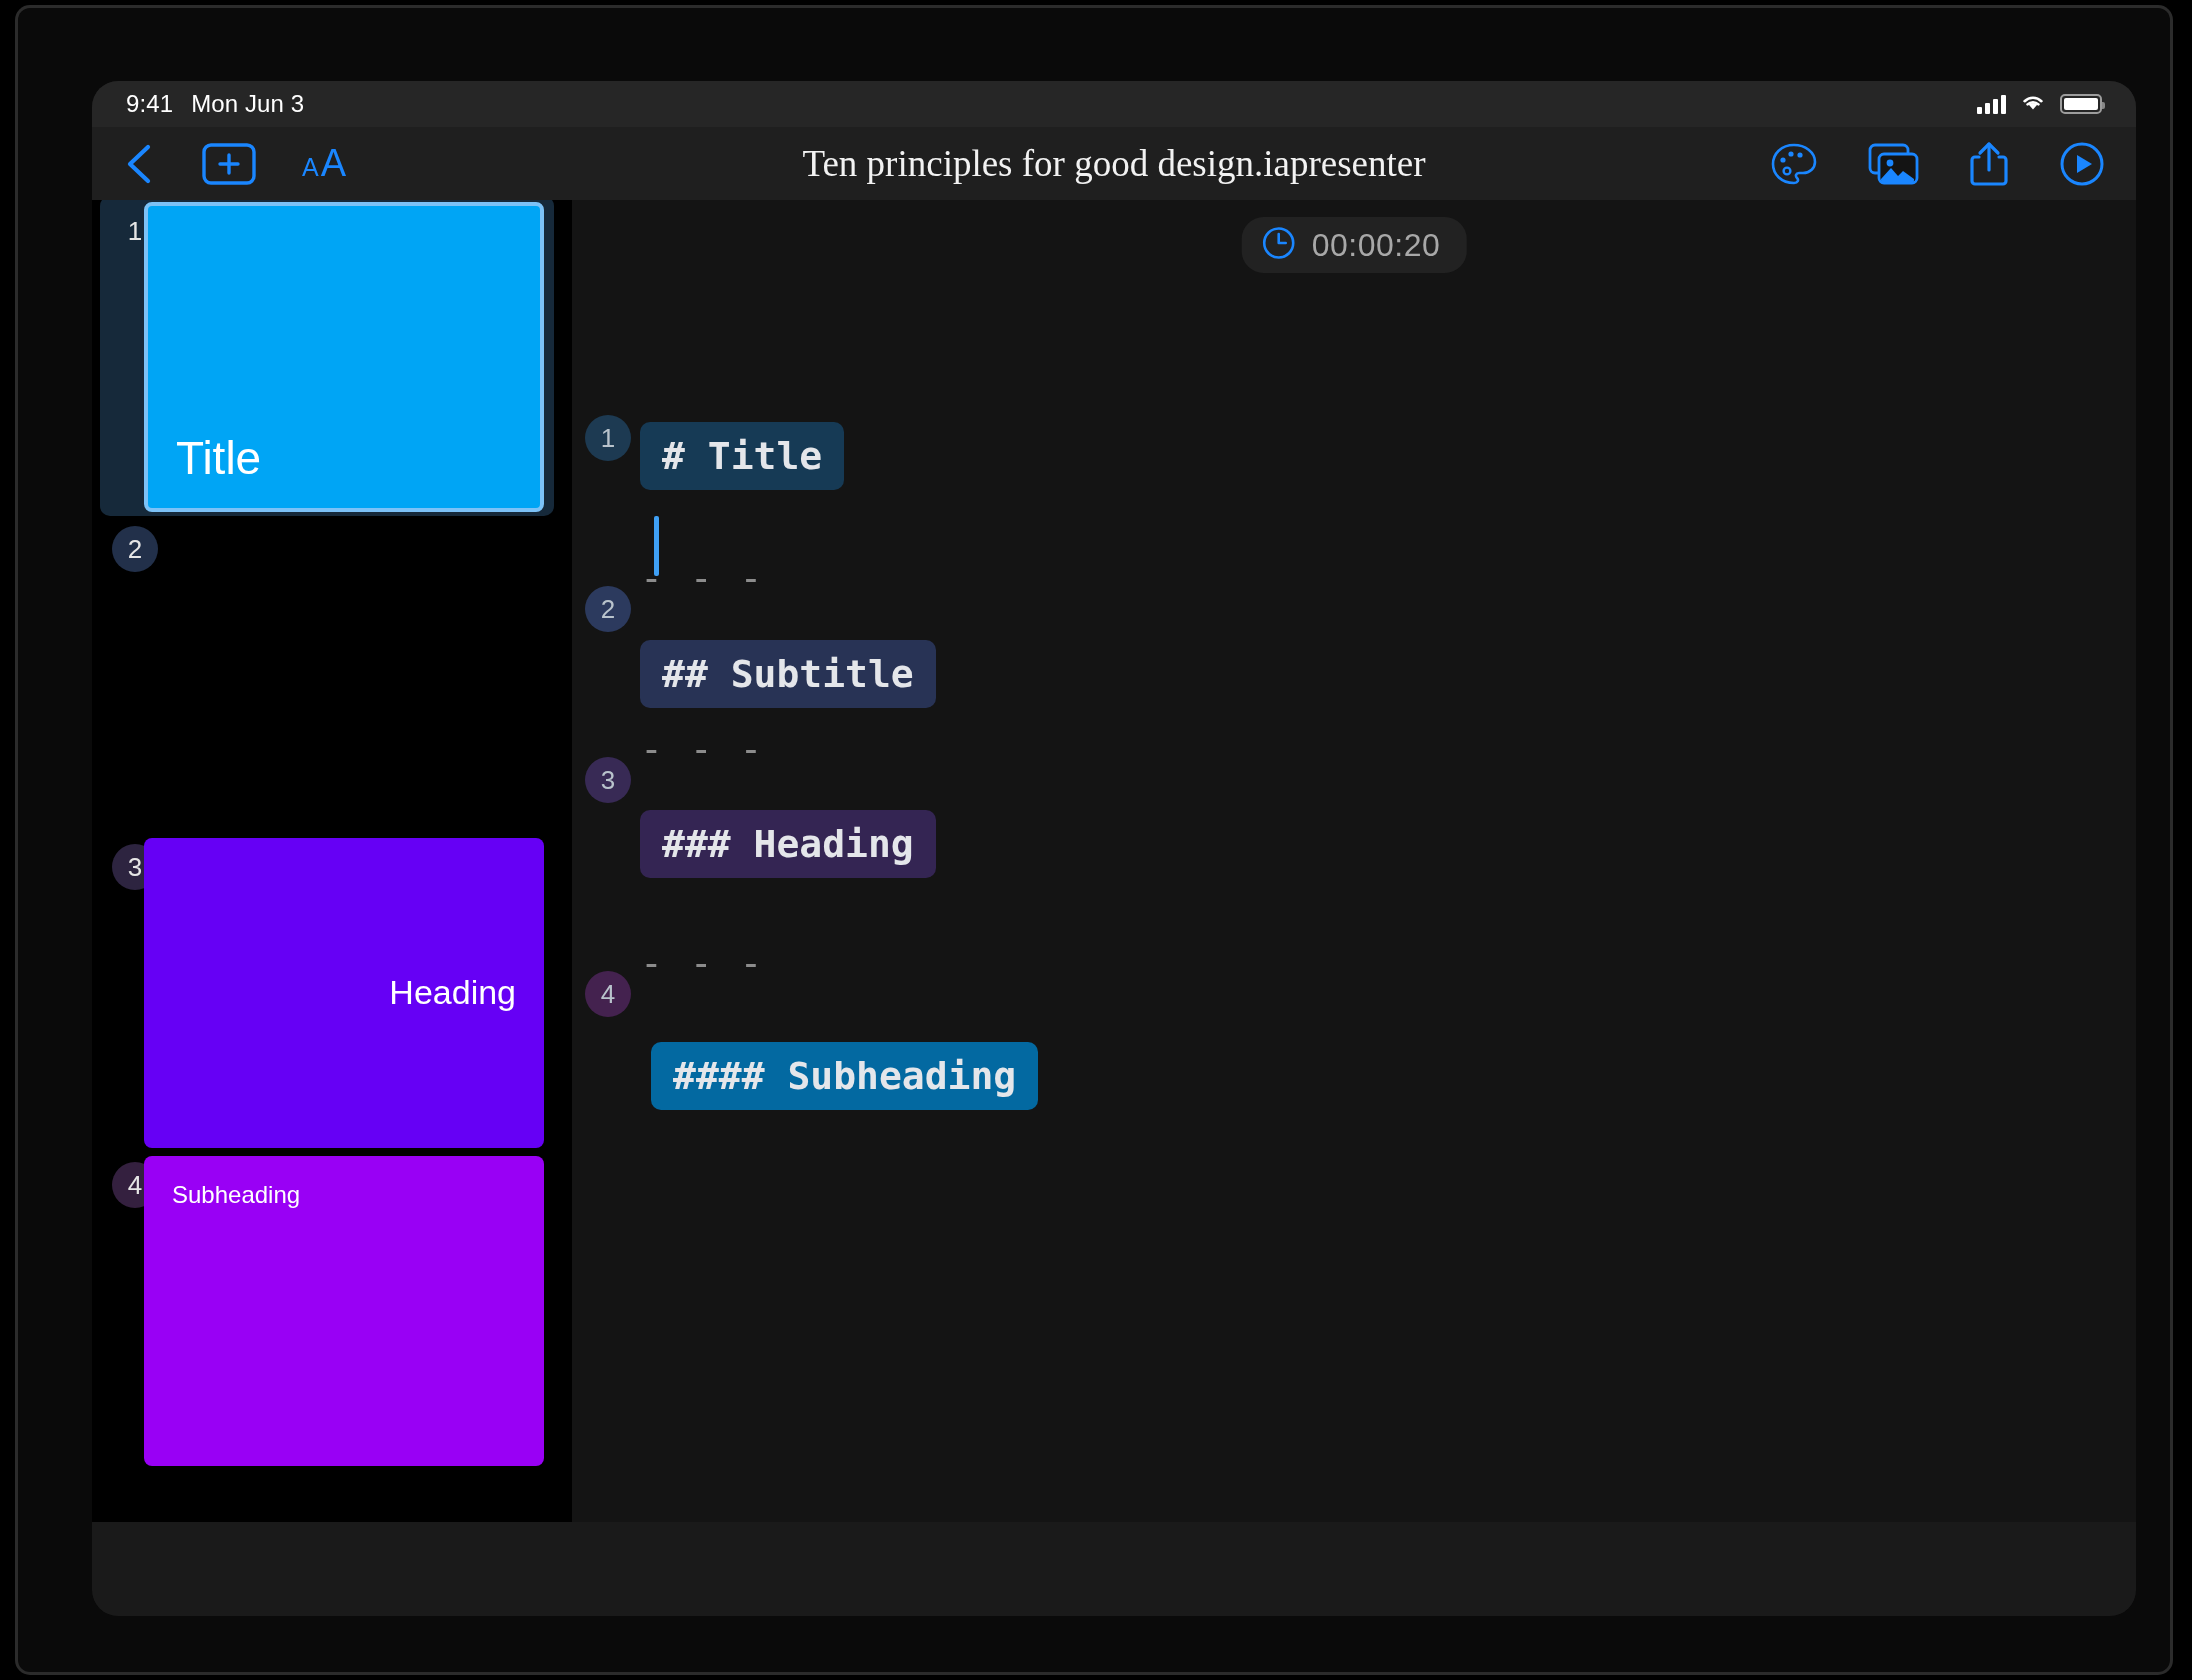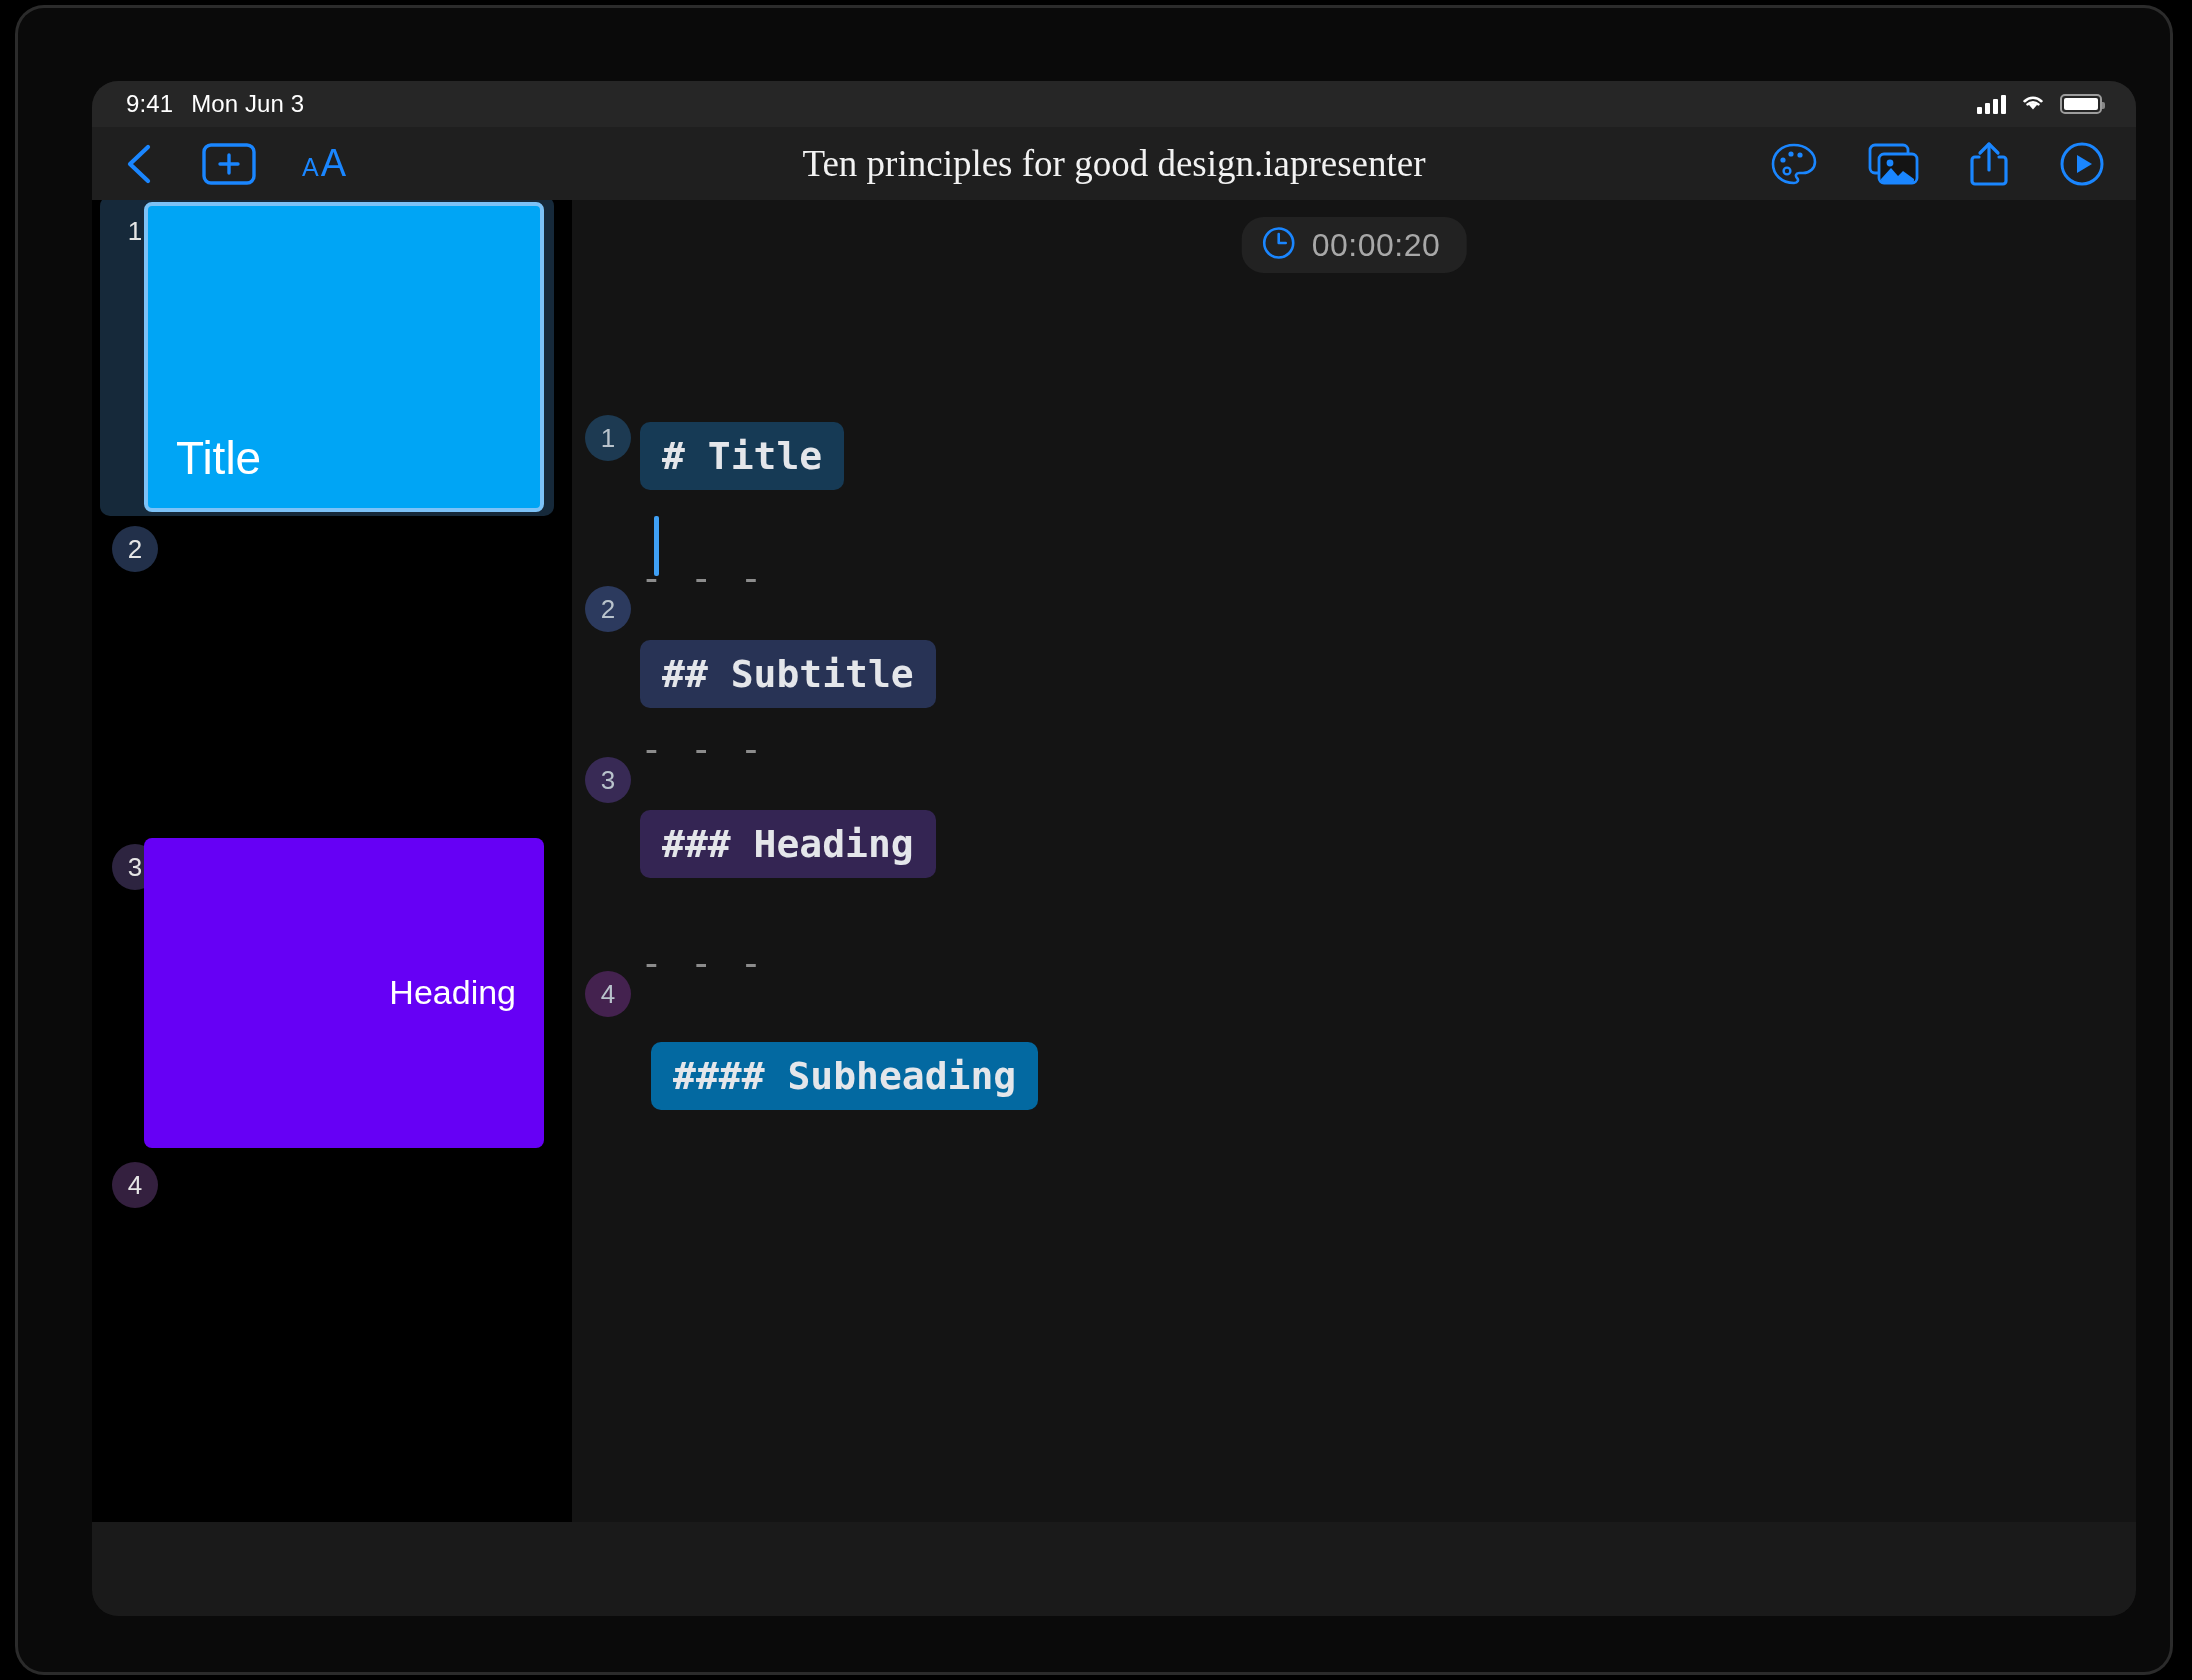--- a/index.html
+++ b/index.html
@@ -9,21 +9,21 @@
     font-family: "Liberation Sans", sans-serif;
     overflow: hidden;
   }
 
   
   #device-frame {
     position: absolute;
     left: 18px; top: 8px;
     width: 2152px; height: 1664px;
     background: #0a0a0a;
-    border-radius: 26px;
+    border-radius: 12px;
     box-shadow: 0 0 0 3px #2b2b2b;
   }
   #screen {
     position: absolute;
     left: 74px; top: 73px;
     width: 2044px; height: 1535px;
     background: #141414;
     border-radius: 26px;
     overflow: hidden;
   }
@@ -243,20 +243,23 @@
             <div class="slide-num" style="background: rgb(34, 48, 74);">2</div>
           </div>
           <div class="slide-row">
             <div class="slide-num" style="background: rgb(45, 36, 64);">3</div>
             <div class="thumb pos-cl" style="background: rgb(102, 0, 245); justify-content: flex-end;">
               <div class="thumb-text" style="font-size: 34px;">Heading</div>
             </div>
           </div>
           <div class="slide-row">
             <div class="slide-num" style="background: rgb(52, 32, 63);">4</div>
+            <div class="thumb pos-tl" style="background: rgb(153, 0, 245);">
+              <div class="thumb-text" style="font-size: 24px;">Subheading</div>
+            </div>
           </div>
         </div>
 
       <div id="editor">
         <div id="timer-badge">
           <span>
             <svg width="34" height="34" viewBox="0 0 34 34">
               <circle cx="17" cy="17" r="14.5" stroke="#1a86ff" stroke-width="2.6" fill="none"></circle>
               <path d="M17 8 V17 H24" stroke="#1a86ff" stroke-width="2.6" fill="none" stroke-linecap="round" stroke-linejoin="round"></path>
             </svg>

